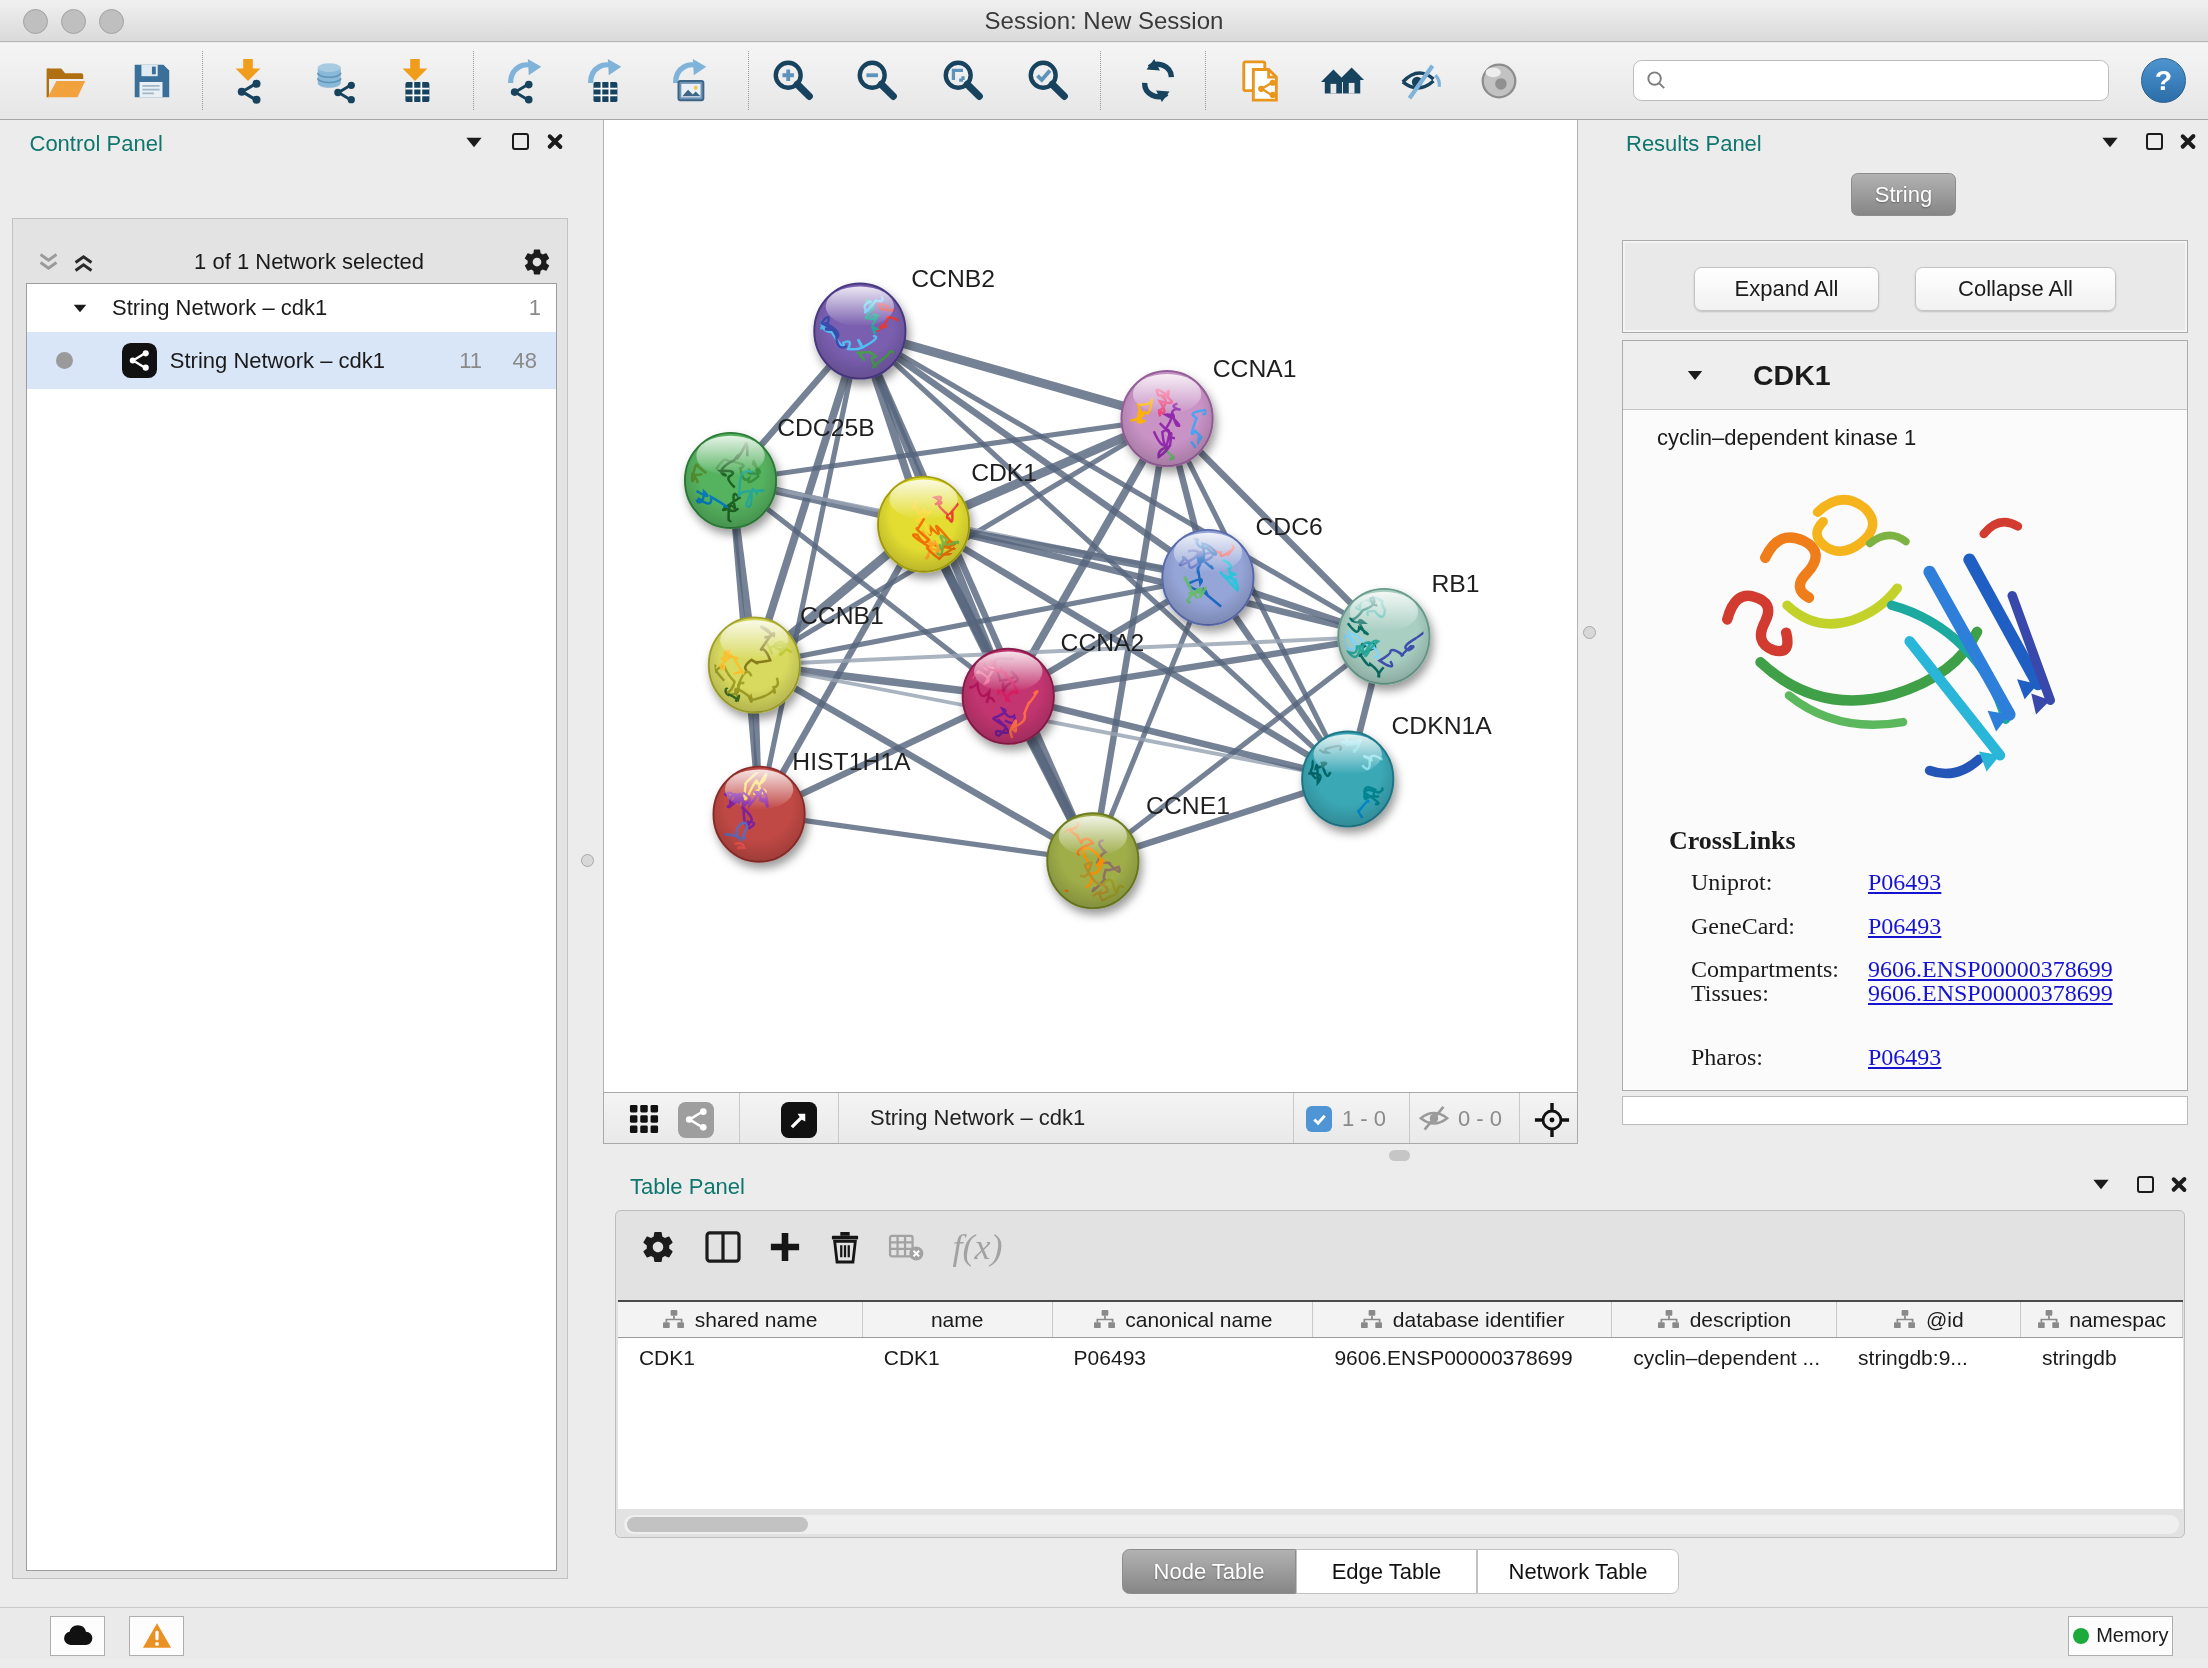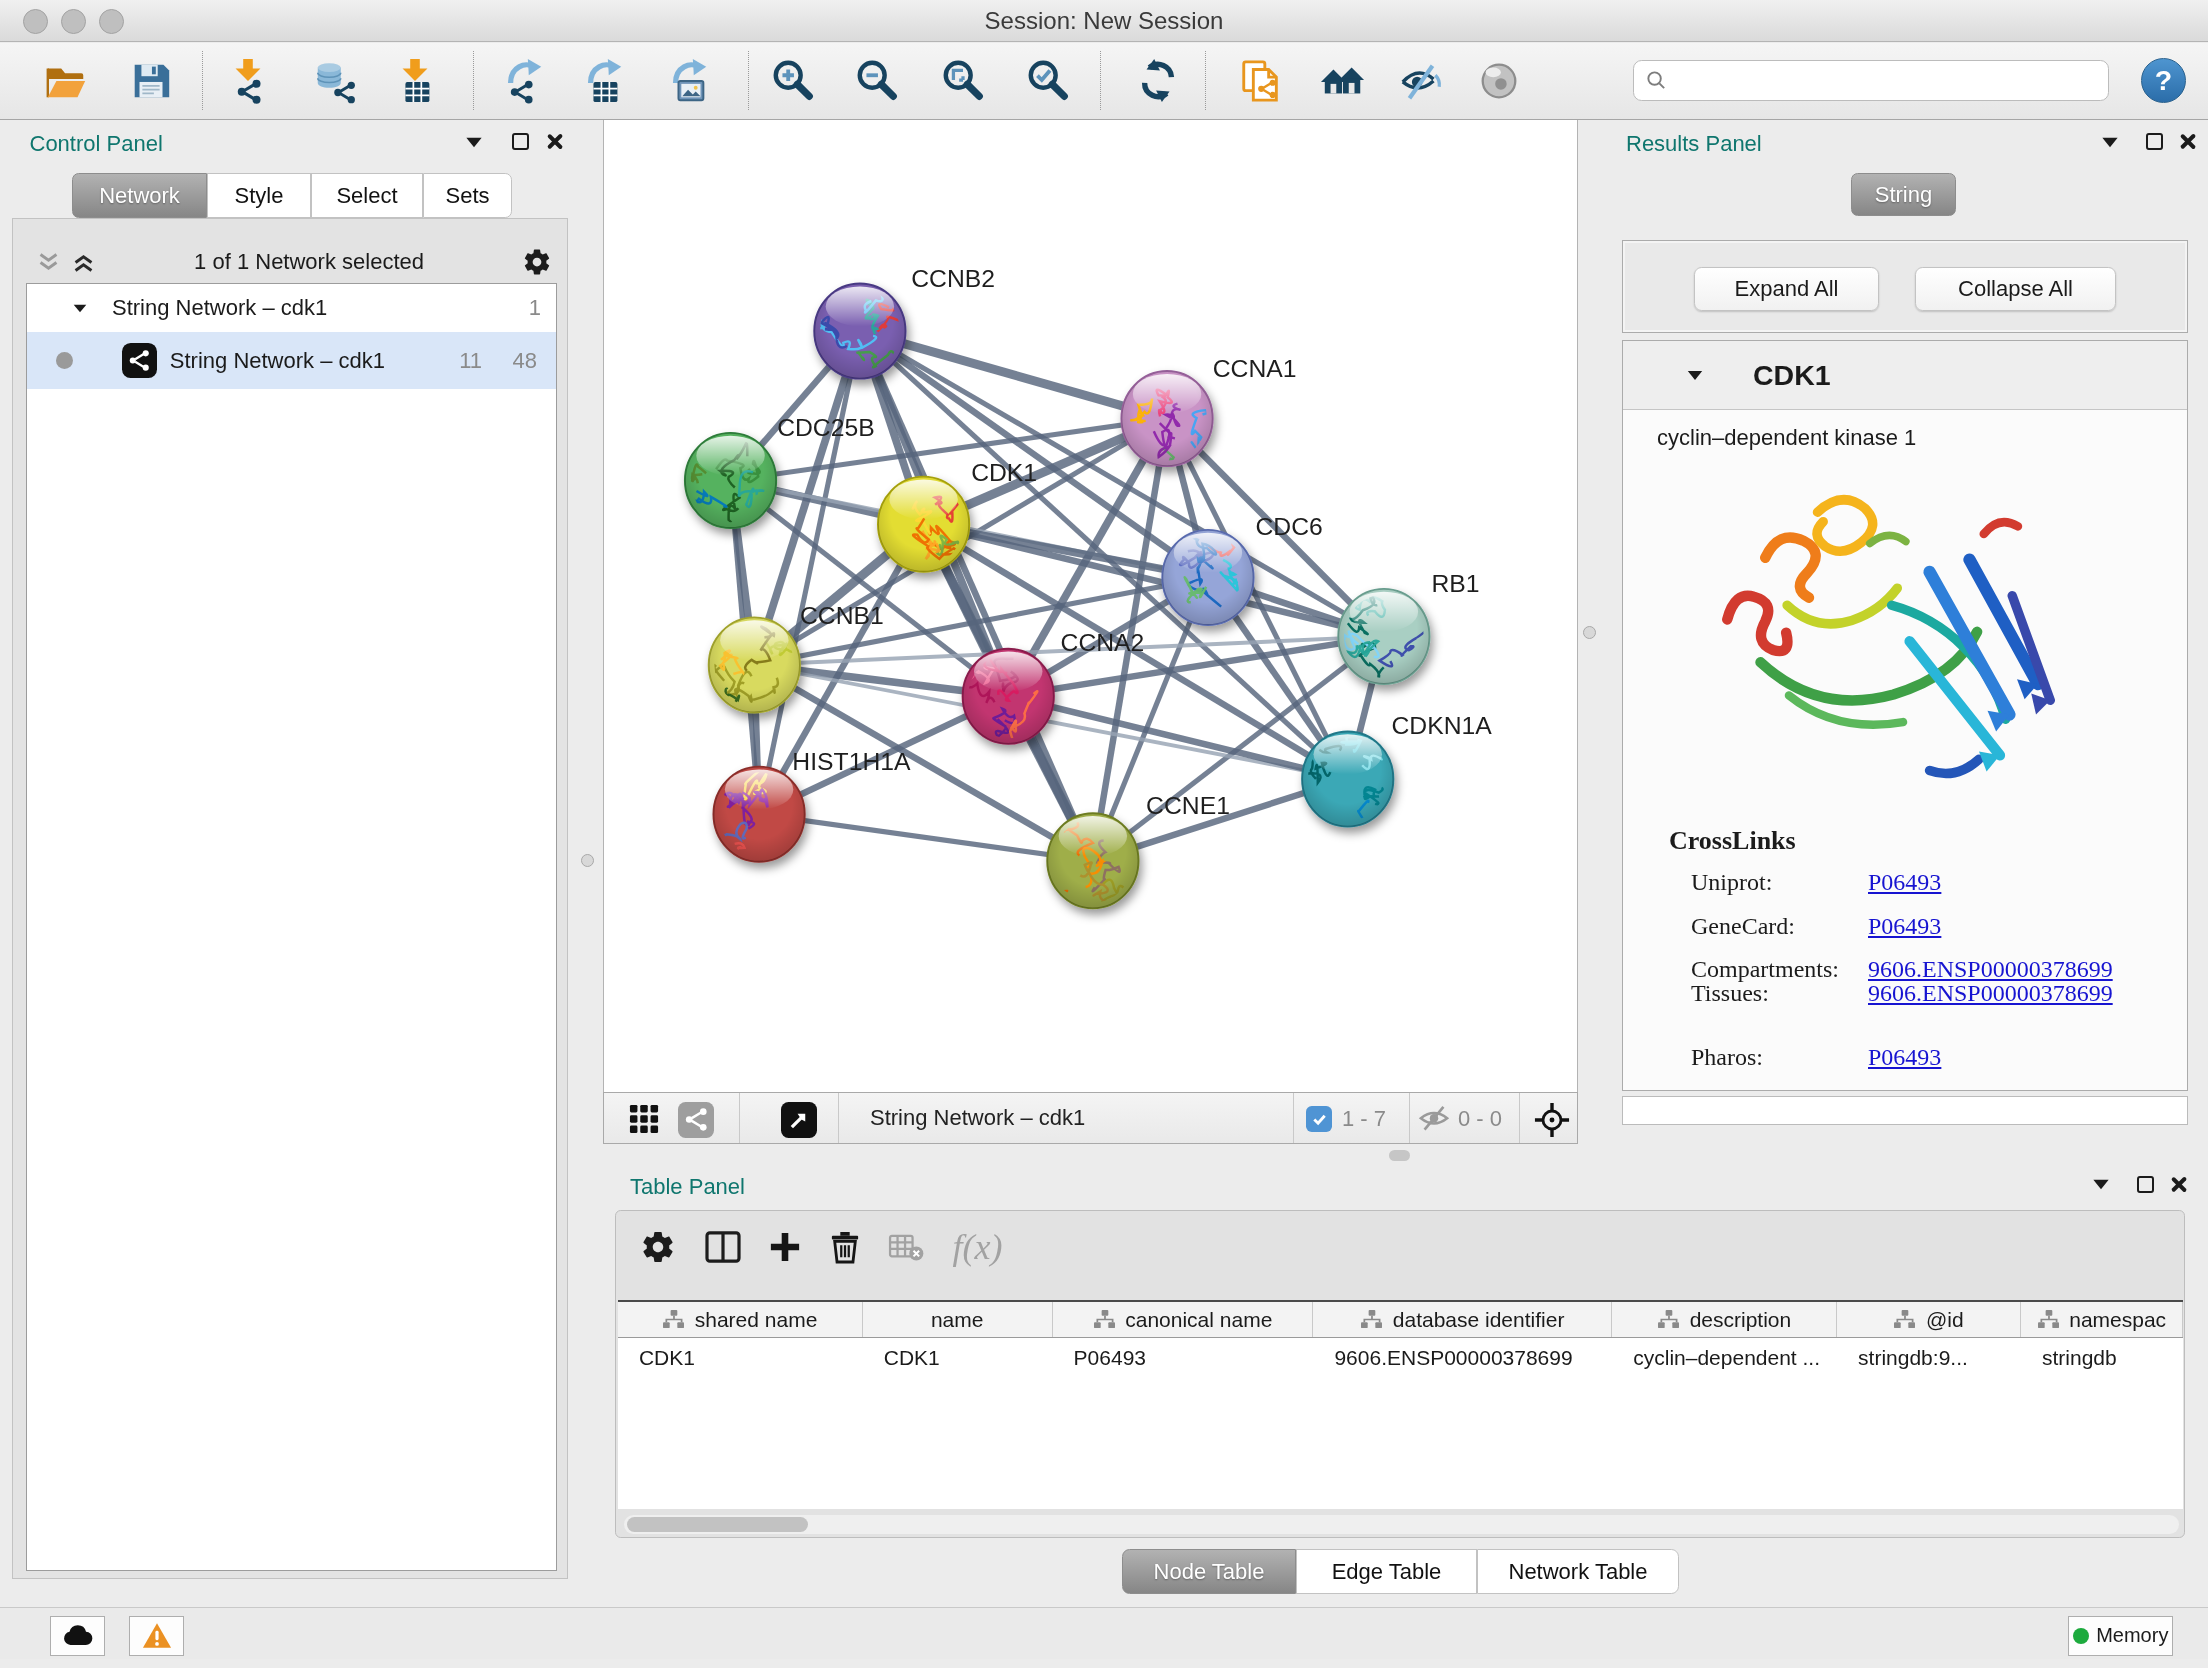--- a/index.html
+++ b/index.html
@@ -241,26 +241,20 @@
     <input id="search-input" placeholder="" style="">
   </div>
   <div id="help-btn">?</div>
 </div>
 
 <div class="abs" style="left:0;top:120px;width:581px;height:1488px">
   <div class="abs phead" style="left:29.5px;top:11.4px">Control Panel</div>
   <div class="abs tri-down" style="left:465px;top:17px;transform:scale(.85)"></div>
   <div class="abs sq-icon" style="left:512px;top:13.3px"></div>
   <div class="abs x-icon" style="left:544px;top:12.4px"></div>
-  <div class="abs" id="cp-tabs" style="left:72px;top:53px;display:flex">
-      <div class="tab active" style="width: 135px; border-radius: 6.7px 0px 0px 6.7px;">Network</div>
-      <div class="tab" style="width: 104px;">Style</div>
-      <div class="tab" style="width: 112px;">Select</div>
-      <div class="tab" style="width: 89px; border-radius: 0px 6.7px 6.7px 0px;">Sets</div>
-    </div>
 </div>
 <div id="cp-box"></div>
 <div id="cp-info">
   <svg width="25" height="25" viewBox="0 0 22 18" style="margin-left:23px">
       <path d="M4 2 l7 5 7 -5 M4 9 l7 5 7 -5" fill="none" stroke="#9a9a9a" stroke-width="2.6"></path>
     </svg>
   <svg width="25" height="25" viewBox="0 0 22 18" style="margin-left:9.5px">
       <path d="M4 16 l7 -5 7 5 M4 9 l7 -5 7 5" fill="none" stroke="#2a2a2a" stroke-width="2.6"></path>
     </svg>
   <div style="flex:1;text-align:center;font-size:22px">1 of 1 Network selected</div>
@@ -581,21 +575,21 @@
       </svg>
   </div>
   <div class="nb-sep" style="left:234px"></div>
   <div class="abs" style="left:266px;top:12.4px;font-size:22px;color:#222">String Network – cdk1</div>
   <div class="nb-sep" style="left:689px"></div>
   <div class="abs badge" style="left:702px;top:13.3px;width:26px;height:26px;background:#4f94d4;border-radius:5.7px">
     <svg width="17" height="17" viewBox="0 0 18 18">
         <path d="M3.5 9 l4 4 7 -8" stroke="#fff" stroke-width="3" fill="none"></path>
       </svg>
   </div>
-  <div class="abs count" style="left:738px;top:13.3px;font-size:22px">1 - 7</div>
+  <div class="abs count" style="left:738px;top:13.3px;font-size:22px">1 - 0</div>
   <div class="nb-sep" style="left:805px"></div>
   <svg class="abs" style="left:814px;top:11.4px" width="32" height="28.5" viewBox="0 0 34 30">
     <path d="M3 15 Q17 4 31 15 Q17 26 3 15 Z" fill="none" stroke="#9a9a9a" stroke-width="2.6"></path>
       <circle cx="17" cy="15" r="4.5" fill="#9a9a9a"></circle>
       <path d="M27 3 L7 27" stroke="#9a9a9a" stroke-width="2.8"></path>
   </svg>
   <div class="abs count" style="left:854px;top:13.3px;font-size:22px">0 - 0</div>
   <div class="nb-sep" style="left:915px"></div>
   <svg class="abs" style="left:930px;top:8.6px" width="36" height="36" viewBox="0 0 38 38">
     <circle cx="19" cy="19" r="9.5" fill="none" stroke="#111" stroke-width="3"></circle>

